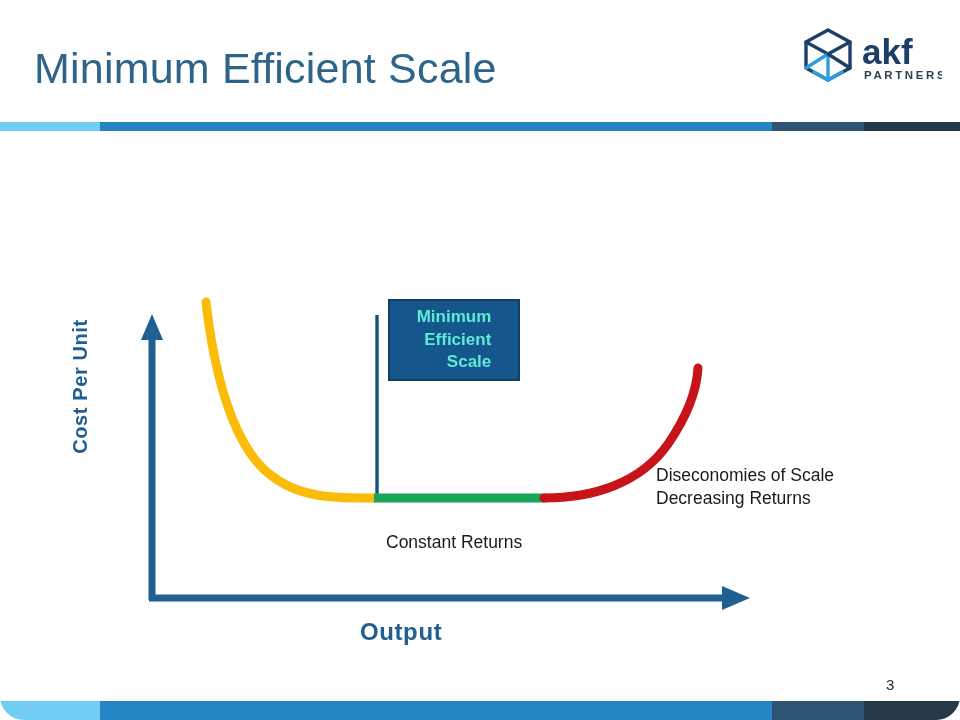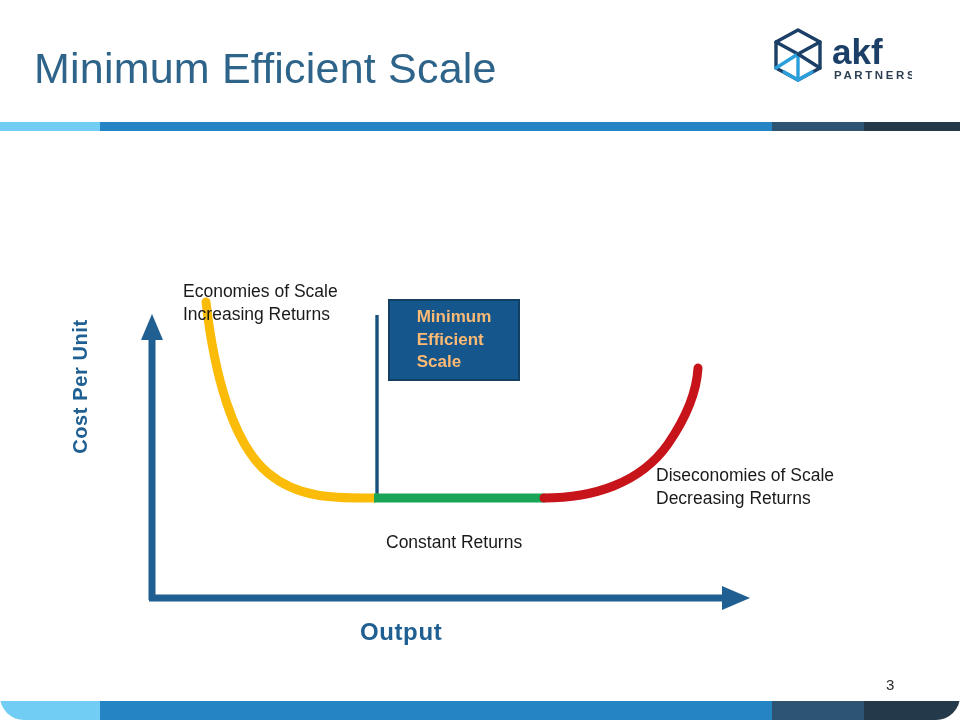--- a/index.html
+++ b/index.html
@@ -27,21 +27,21 @@
     font-size: 43px;
     font-weight: 400;
     color: #2e6489;
     letter-spacing: 0.2px;
     white-space: nowrap;
   }
 
   
   #logo {
     position: absolute;
-    left: 772px;
+    left: 802px;
     top: 28px;
     width: 140px;
     height: 56px;
   }
   #logo svg { display: block; }
 
   
   .accent-bar {
     position: absolute;
     left: 0;
@@ -102,28 +102,28 @@
 
   #mes-box {
     position: absolute;
     left: 388px;
     top: 159px;
     width: 132px;
     height: 82px;
     background: #15578c;
     border: 2px solid #133f63;
     box-sizing: border-box;
-    color: #fdba74;
+    color: #5eead4;
     font-size: 17px;
     font-weight: bold;
     line-height: 1.32;
     display: flex;
     align-items: center;
     justify-content: center;
-    text-align: left;
+    text-align: right;
     white-space: pre-line;
   }
 
   
   #page-number {
     position: absolute;
     left: 886px;
     top: 676px;
     font-size: 15px;
     color: #2b2b2b;
@@ -178,22 +178,20 @@
       <path d="M 206,162 C 214,232 232,303 268,333 C 300,360 340,358 375,358" fill="none" stroke="#fbbc09" stroke-width="9" stroke-linecap="round"></path>
 
       <line x1="374" y1="358" x2="545" y2="358" stroke="#18a558" stroke-width="9" stroke-linecap="butt"></line>
 
       <path d="M 544,358 C 592,358 640,344 668,304 C 690,272 697,246 698,228" fill="none" stroke="#c7141a" stroke-width="9" stroke-linecap="round"></path>
     </svg>
 
     <div class="axis-label" id="y-axis-label">Cost Per Unit</div>
     <div class="axis-label" id="x-axis-label">Output</div>
 
-    <div class="curve-annotation" id="economies-label">Economies of Scale
-Increasing Returns</div>
 
     <div id="mes-box">Minimum
 Efficient
 Scale</div>
 
     <div class="curve-annotation" id="constant-returns-label">Constant Returns</div>
 
     <div class="curve-annotation" id="diseconomies-label">Diseconomies of Scale
 Decreasing Returns</div>
   </div>

